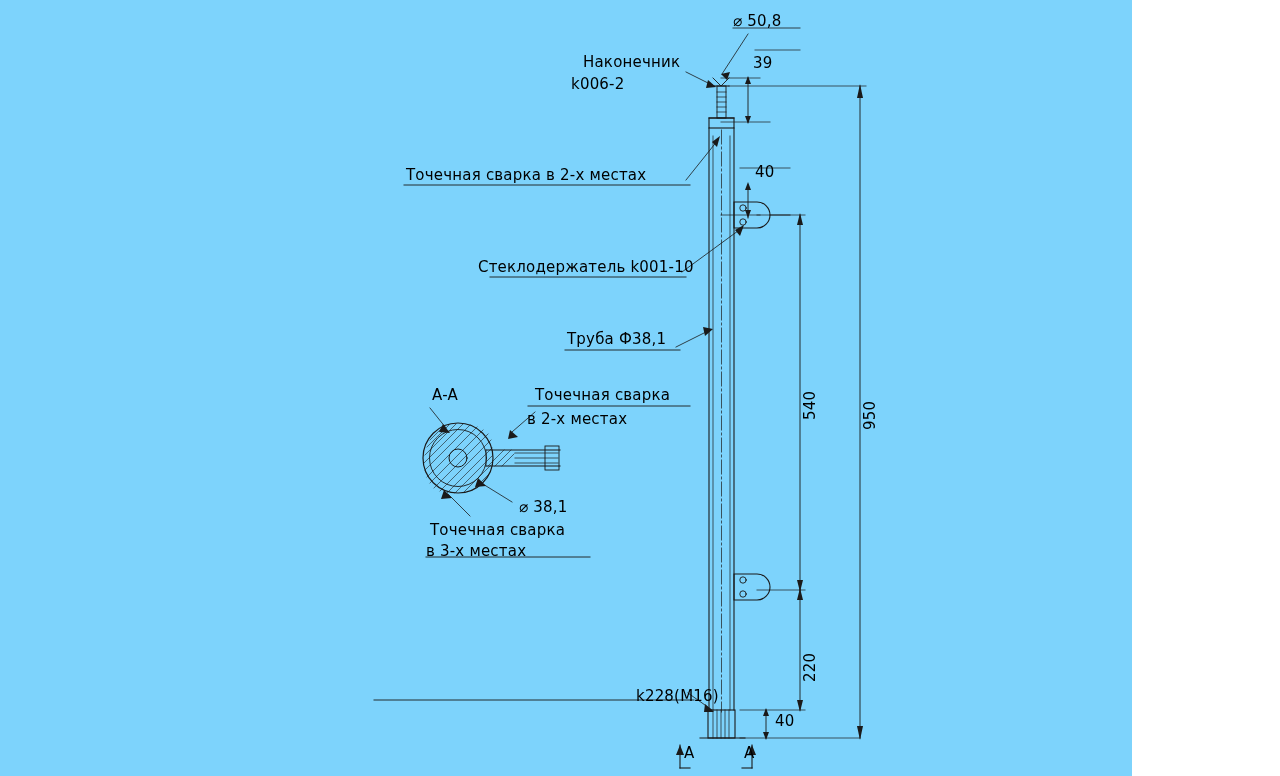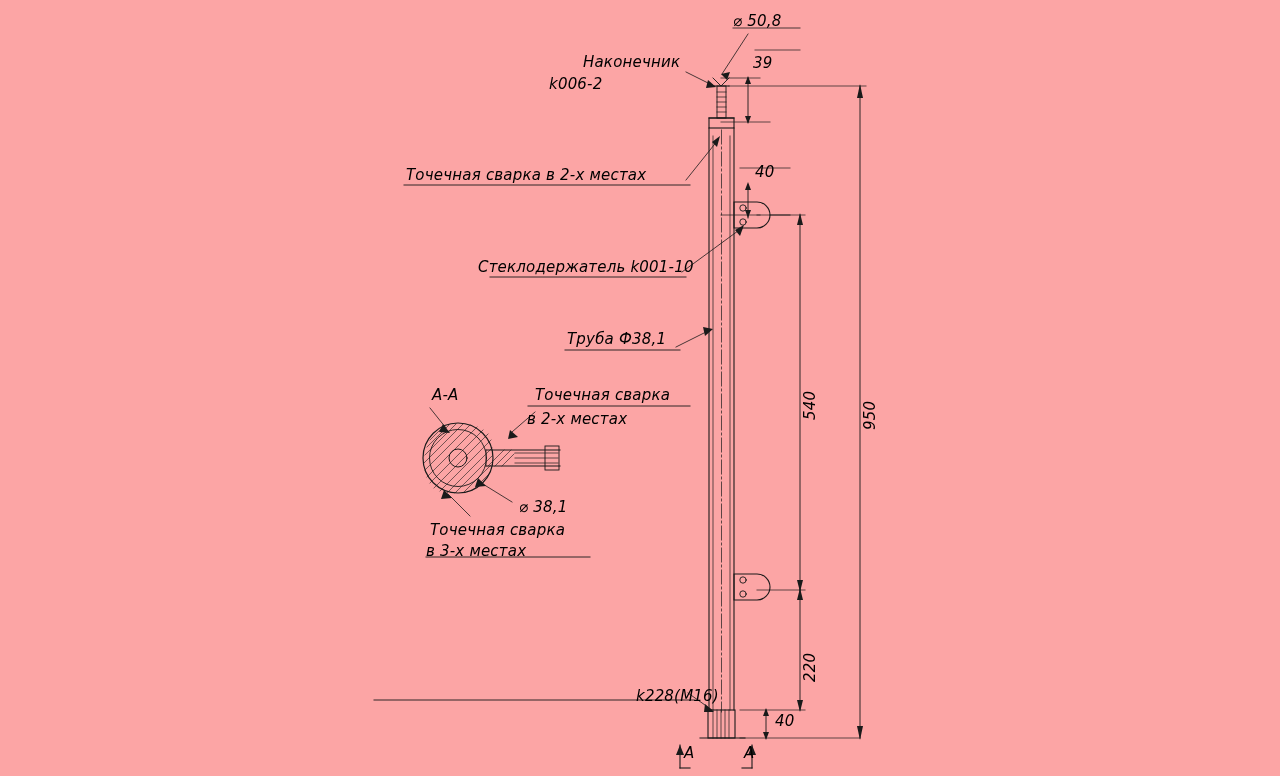--- a/index.html
+++ b/index.html
@@ -2,26 +2,25 @@
 <html><head>
 <meta charset="utf-8">
 <style>
   html, body {
     margin: 0;
     padding: 0;
     background: #ffffff;
   }
   #root {
     position: relative;
-    width: 1280px;
+    width: 1132px;
     height: 776px;
-    background: #fca5a5;
+    background: #7dd3fc;
     font-family: "DejaVu Sans", sans-serif;
     overflow: hidden;
-    font-style: italic;
   }
   svg.drawing {
     position: absolute;
     left: 0;
     top: 0;
     width: 1280px;
     height: 776px;
   }
   .lbl {
     position: absolute;
@@ -250,21 +249,21 @@
       </g>
 
     </g>
   </svg>
 
   <div class="lbl" style="left:733px; top:12px;">⌀ 50,8</div>
 
   <div class="lbl" style="left:753px; top:54px;">39</div>
 
   <div class="lbl" style="left:583px; top:53px;">Наконечник</div>
-  <div class="lbl" style="left:549px; top:75px;text-align:right;">k006-2</div>
+  <div class="lbl" style="left:571px; top:75px;text-align:right;">k006-2</div>
 
   <div class="lbl" style="left:406px; top:166px;">Точечная сварка в 2-х местах</div>
 
   <div class="lbl" style="left:755px; top:163px;">40</div>
 
   <div class="lbl" style="left:450px; top:258px;margin-left:28px;">Стеклодержатель k001-10</div>
 
   <div class="lbl" style="left:567px; top:330px;">Труба Ф38,1</div>
 
   <div class="lbl" style="left:432px; top:386px;text-align:right;">A-A</div>

